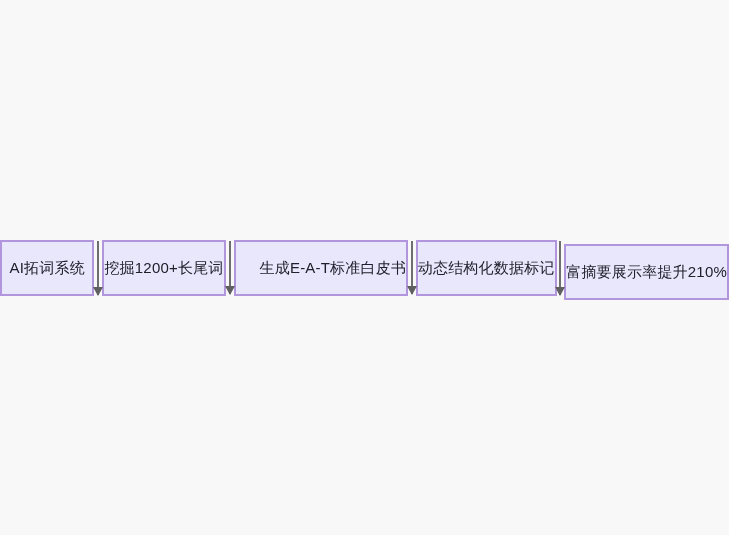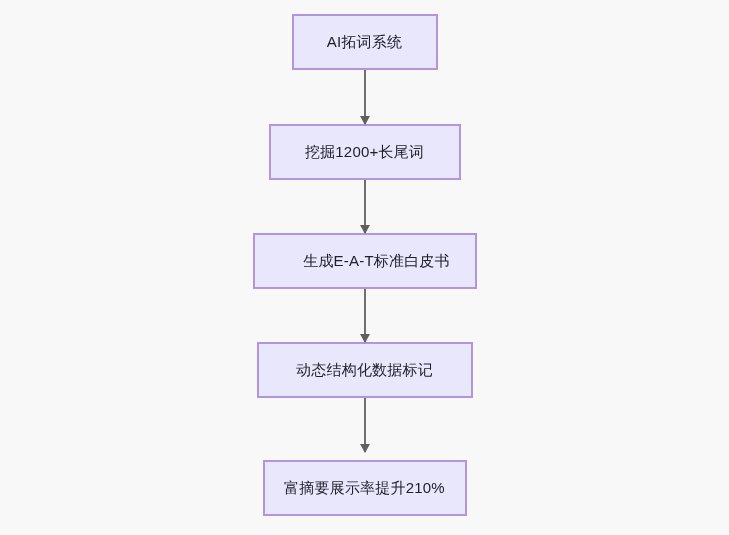--- a/index.html
+++ b/index.html
@@ -19,21 +19,21 @@
     height: 535px;
     background: #f8f8f8;
   }
   .flow-column {
     position: absolute;
     left: 0;
     top: 0;
     width: 729px;
     height: 535px;
     display: flex;
-    flex-direction: column;
+    flex-direction: row;
     align-items: center;
   }
   .node {
     box-sizing: border-box;
     background: #e9e7fb;
     border: 2px solid #b296dd;
     color: #20202c;
     display: flex;
     align-items: center;
     justify-content: center;

